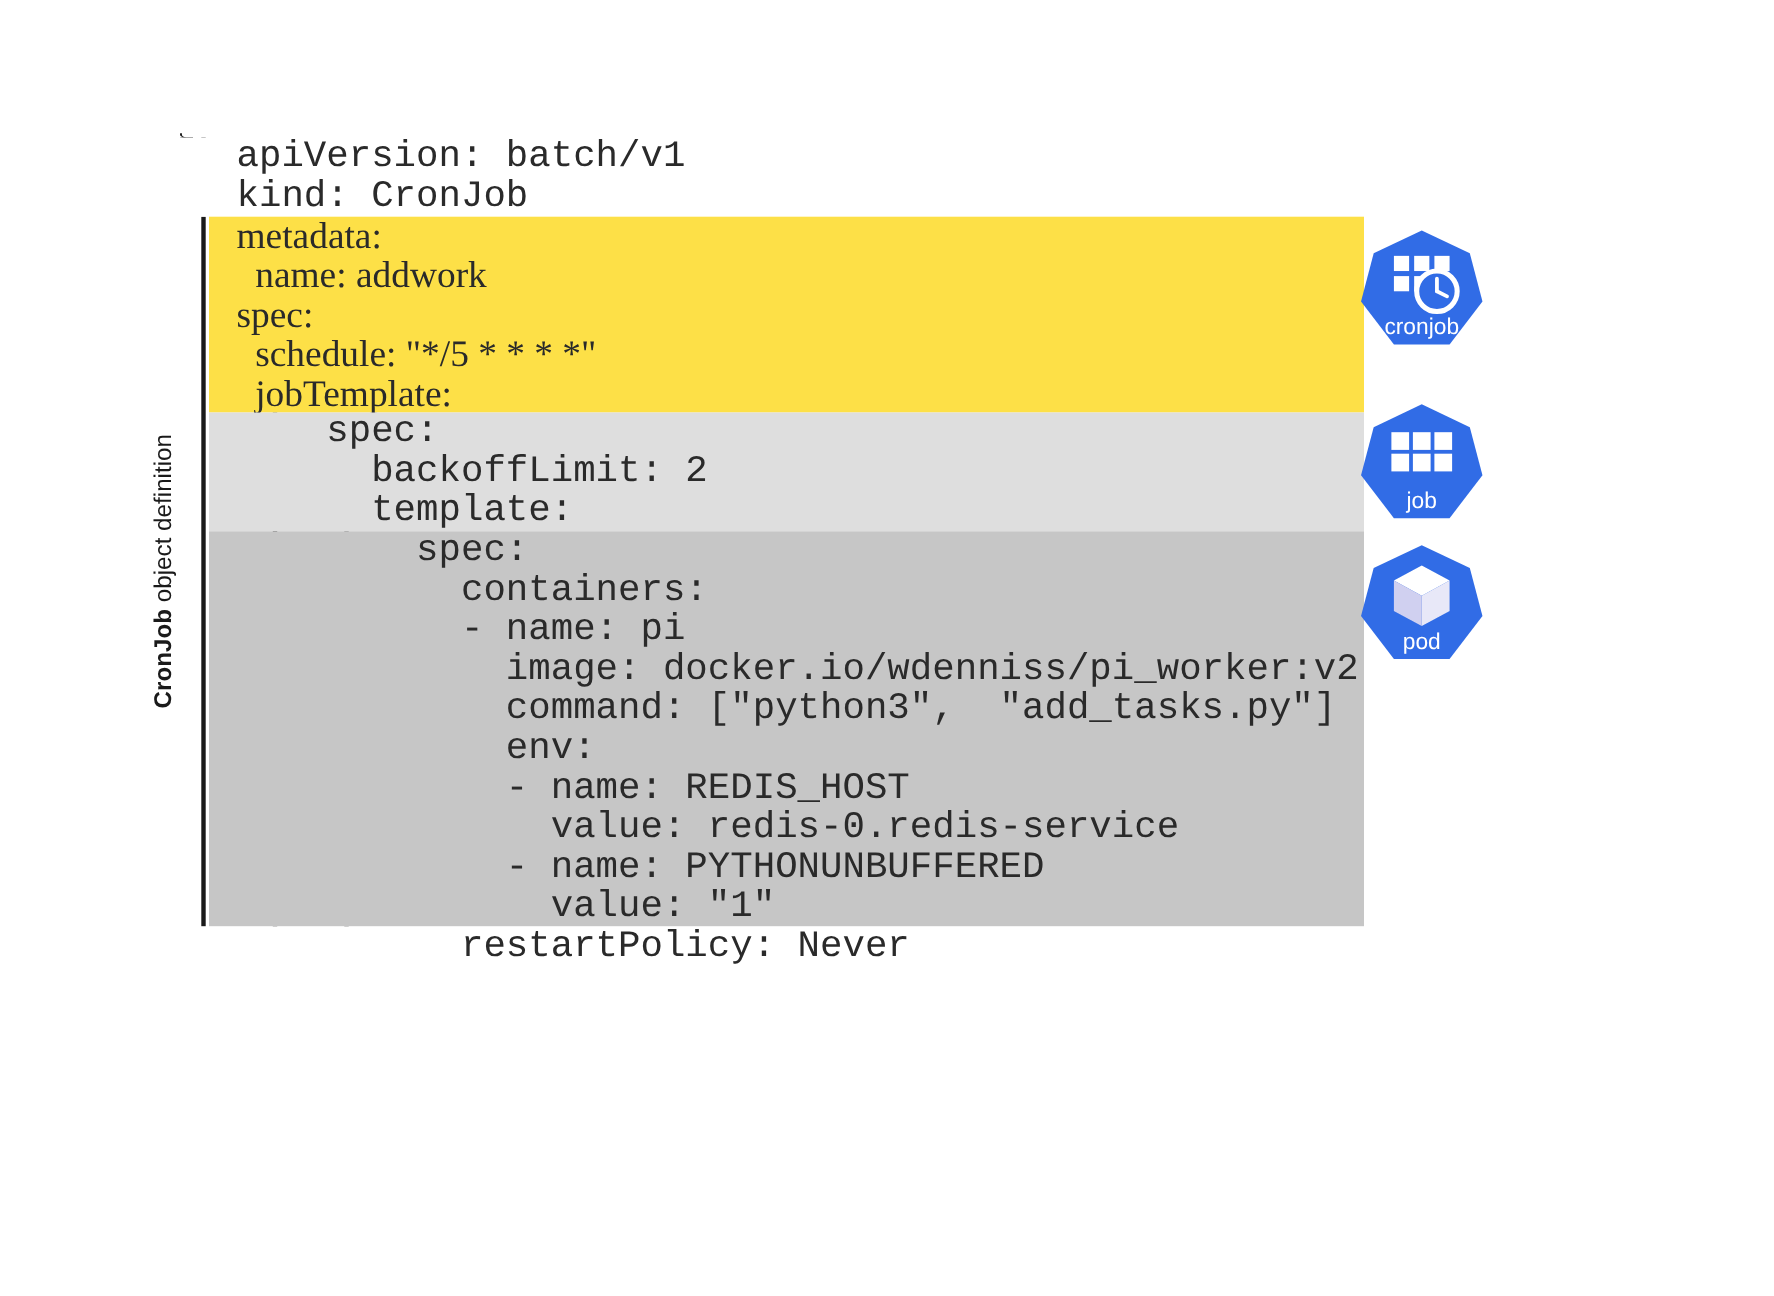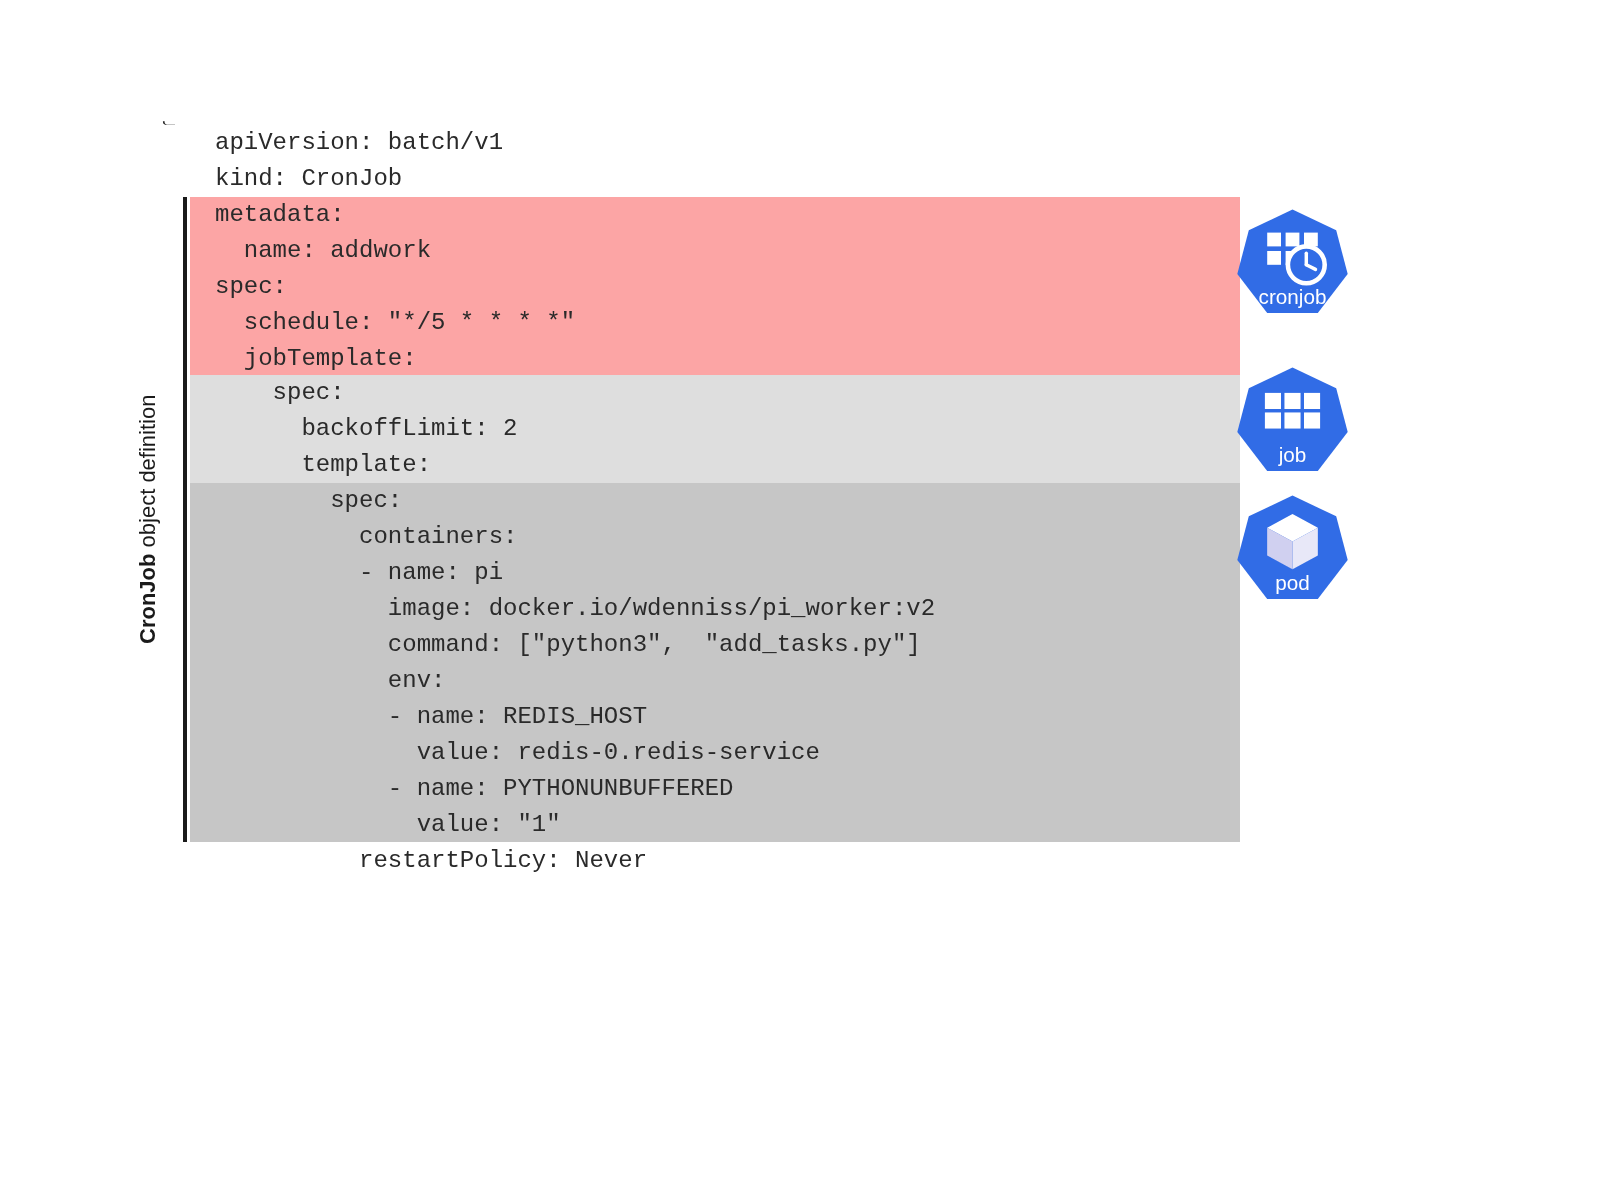--- a/index.html
+++ b/index.html
@@ -26,27 +26,27 @@
       text-align: center;
     }
     .vlabel b { font-weight: 700; }
     .vbar {
       position: absolute;
       width: 4px;
       background: #1a1a1a;
     }
     .section {
       padding-left: 80px;
-      font-size: 24px;
+      font-size: 34px;
       line-height: 36px;
       color: #2a2a2a;
       white-space: pre;
     }
     .sec-header { background: #ffffff; }
-    .sec-cronjob { background: #fca5a5; }
+    .sec-cronjob { background: #fde047; font-family: Liberation Serif, serif; }
     .sec-job { background: #dedede; }
     .sec-pod { background: #c6c6c6; }
     .icon-badge {
       position: absolute;
       right: -115px;
       width: 115px;
       height: 115px;
     }
     .heptagon {
       fill: #316ce6;

